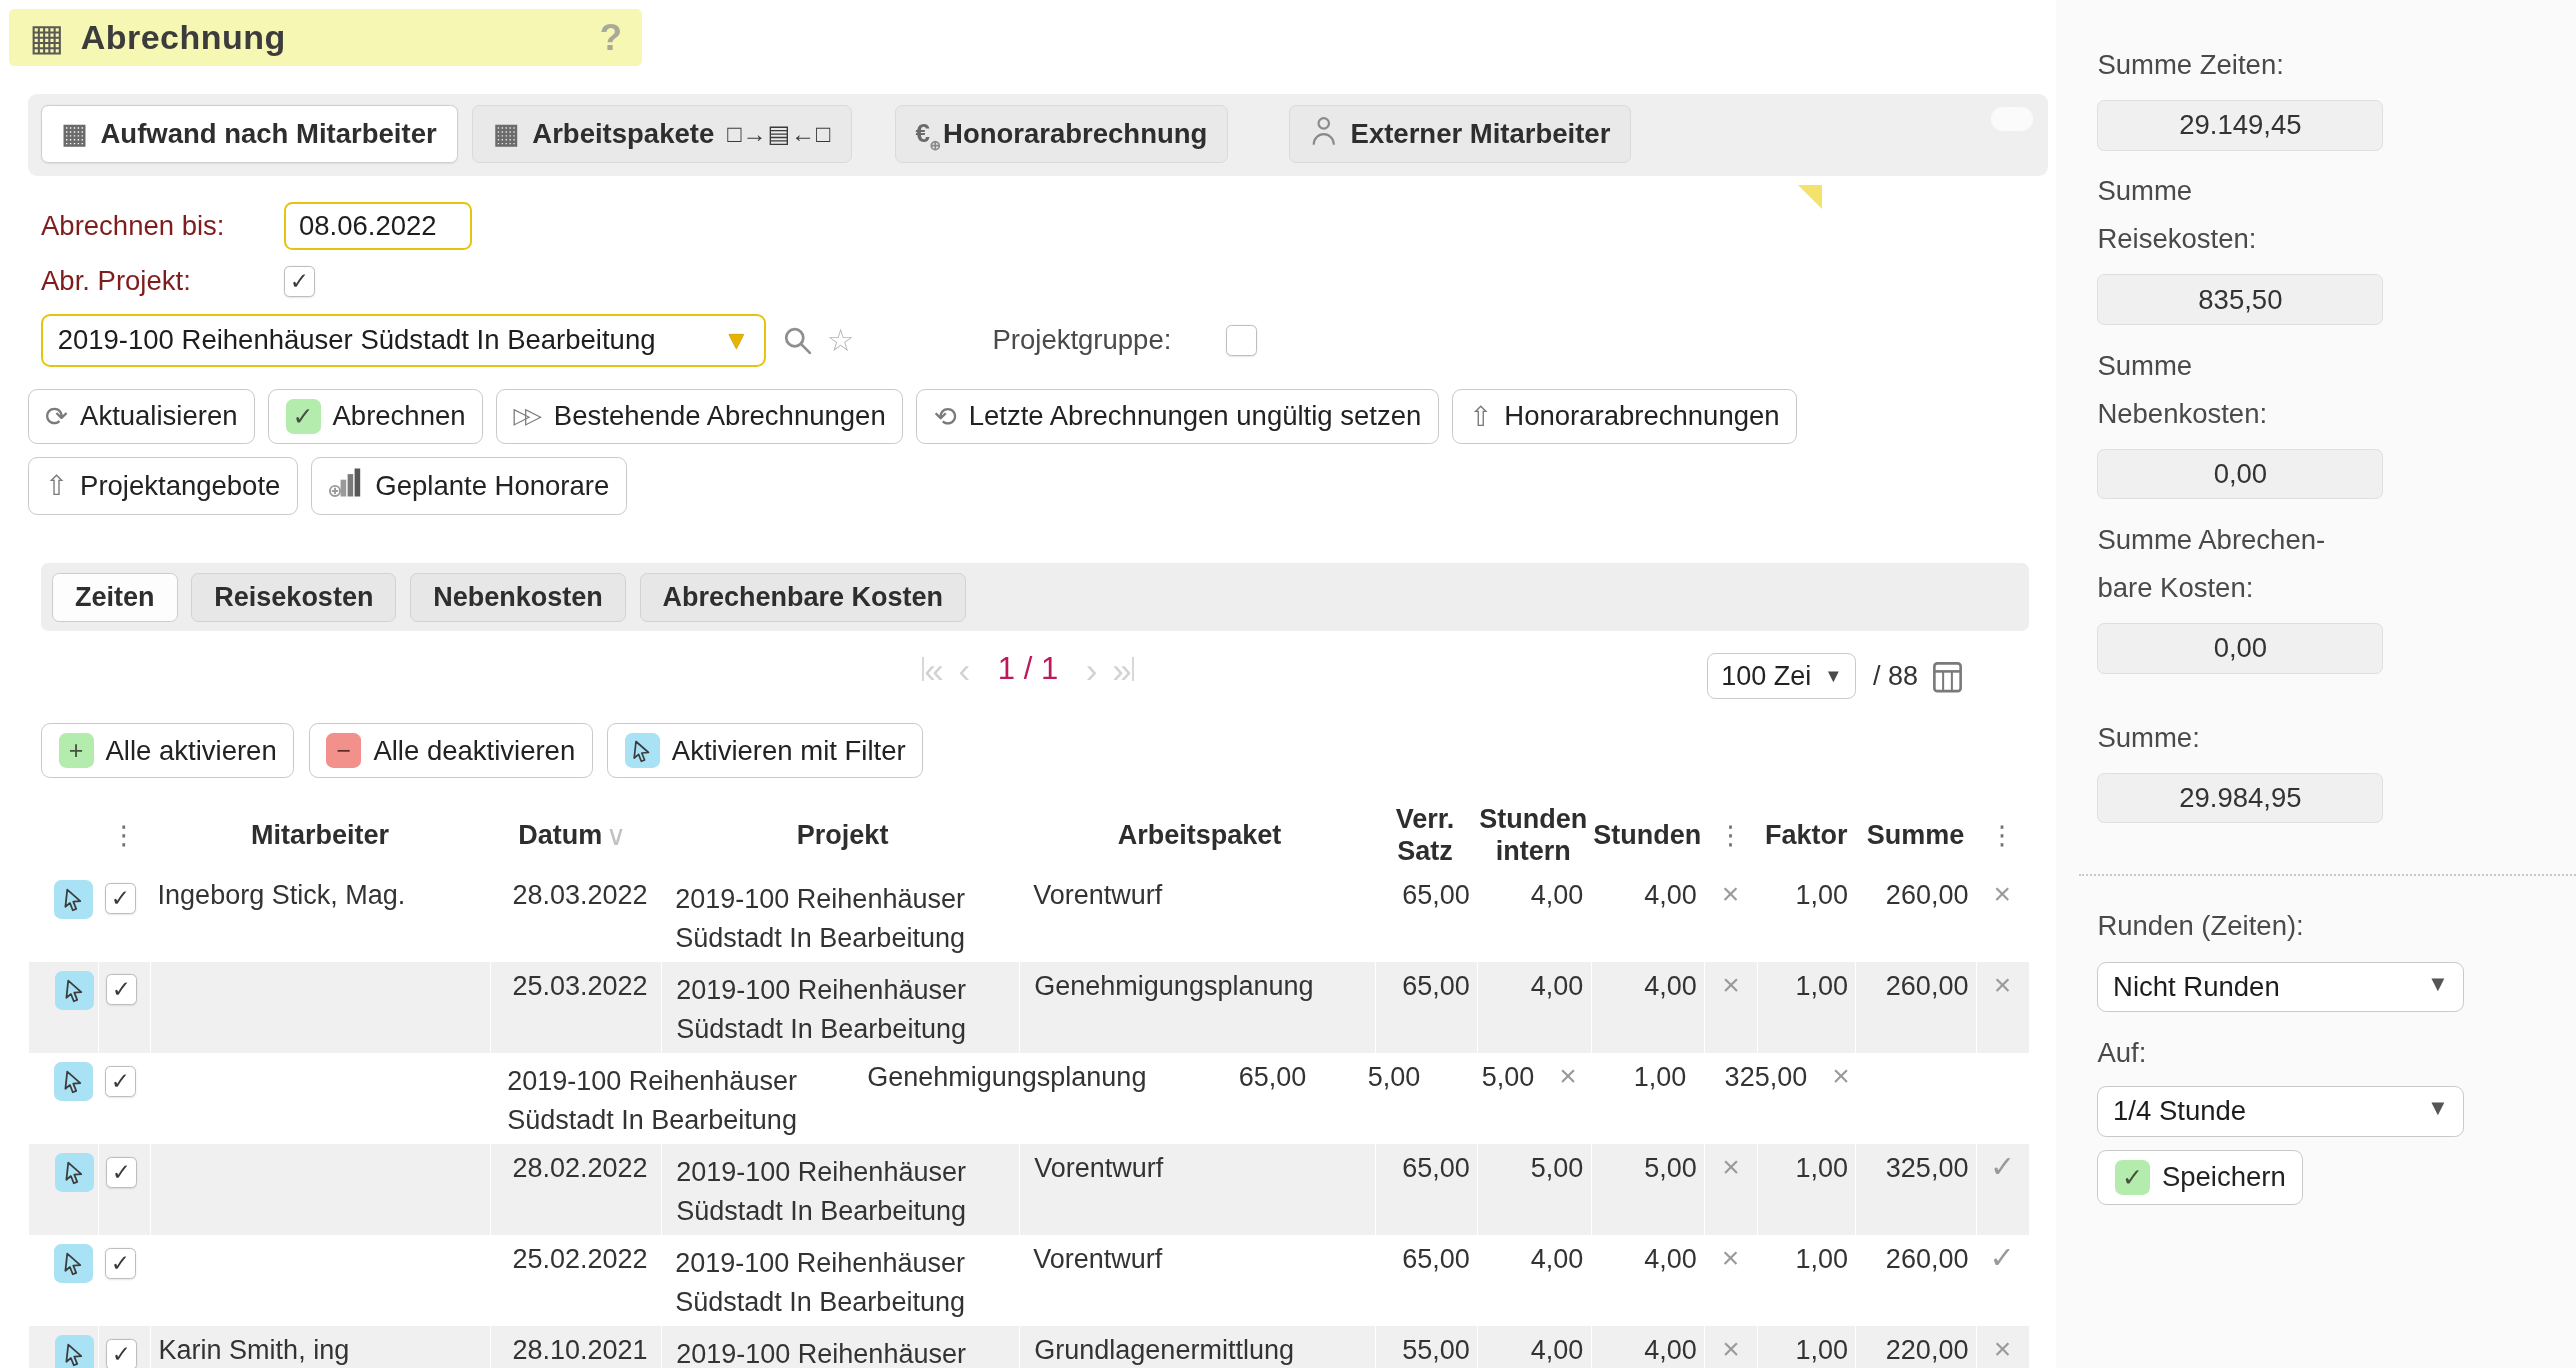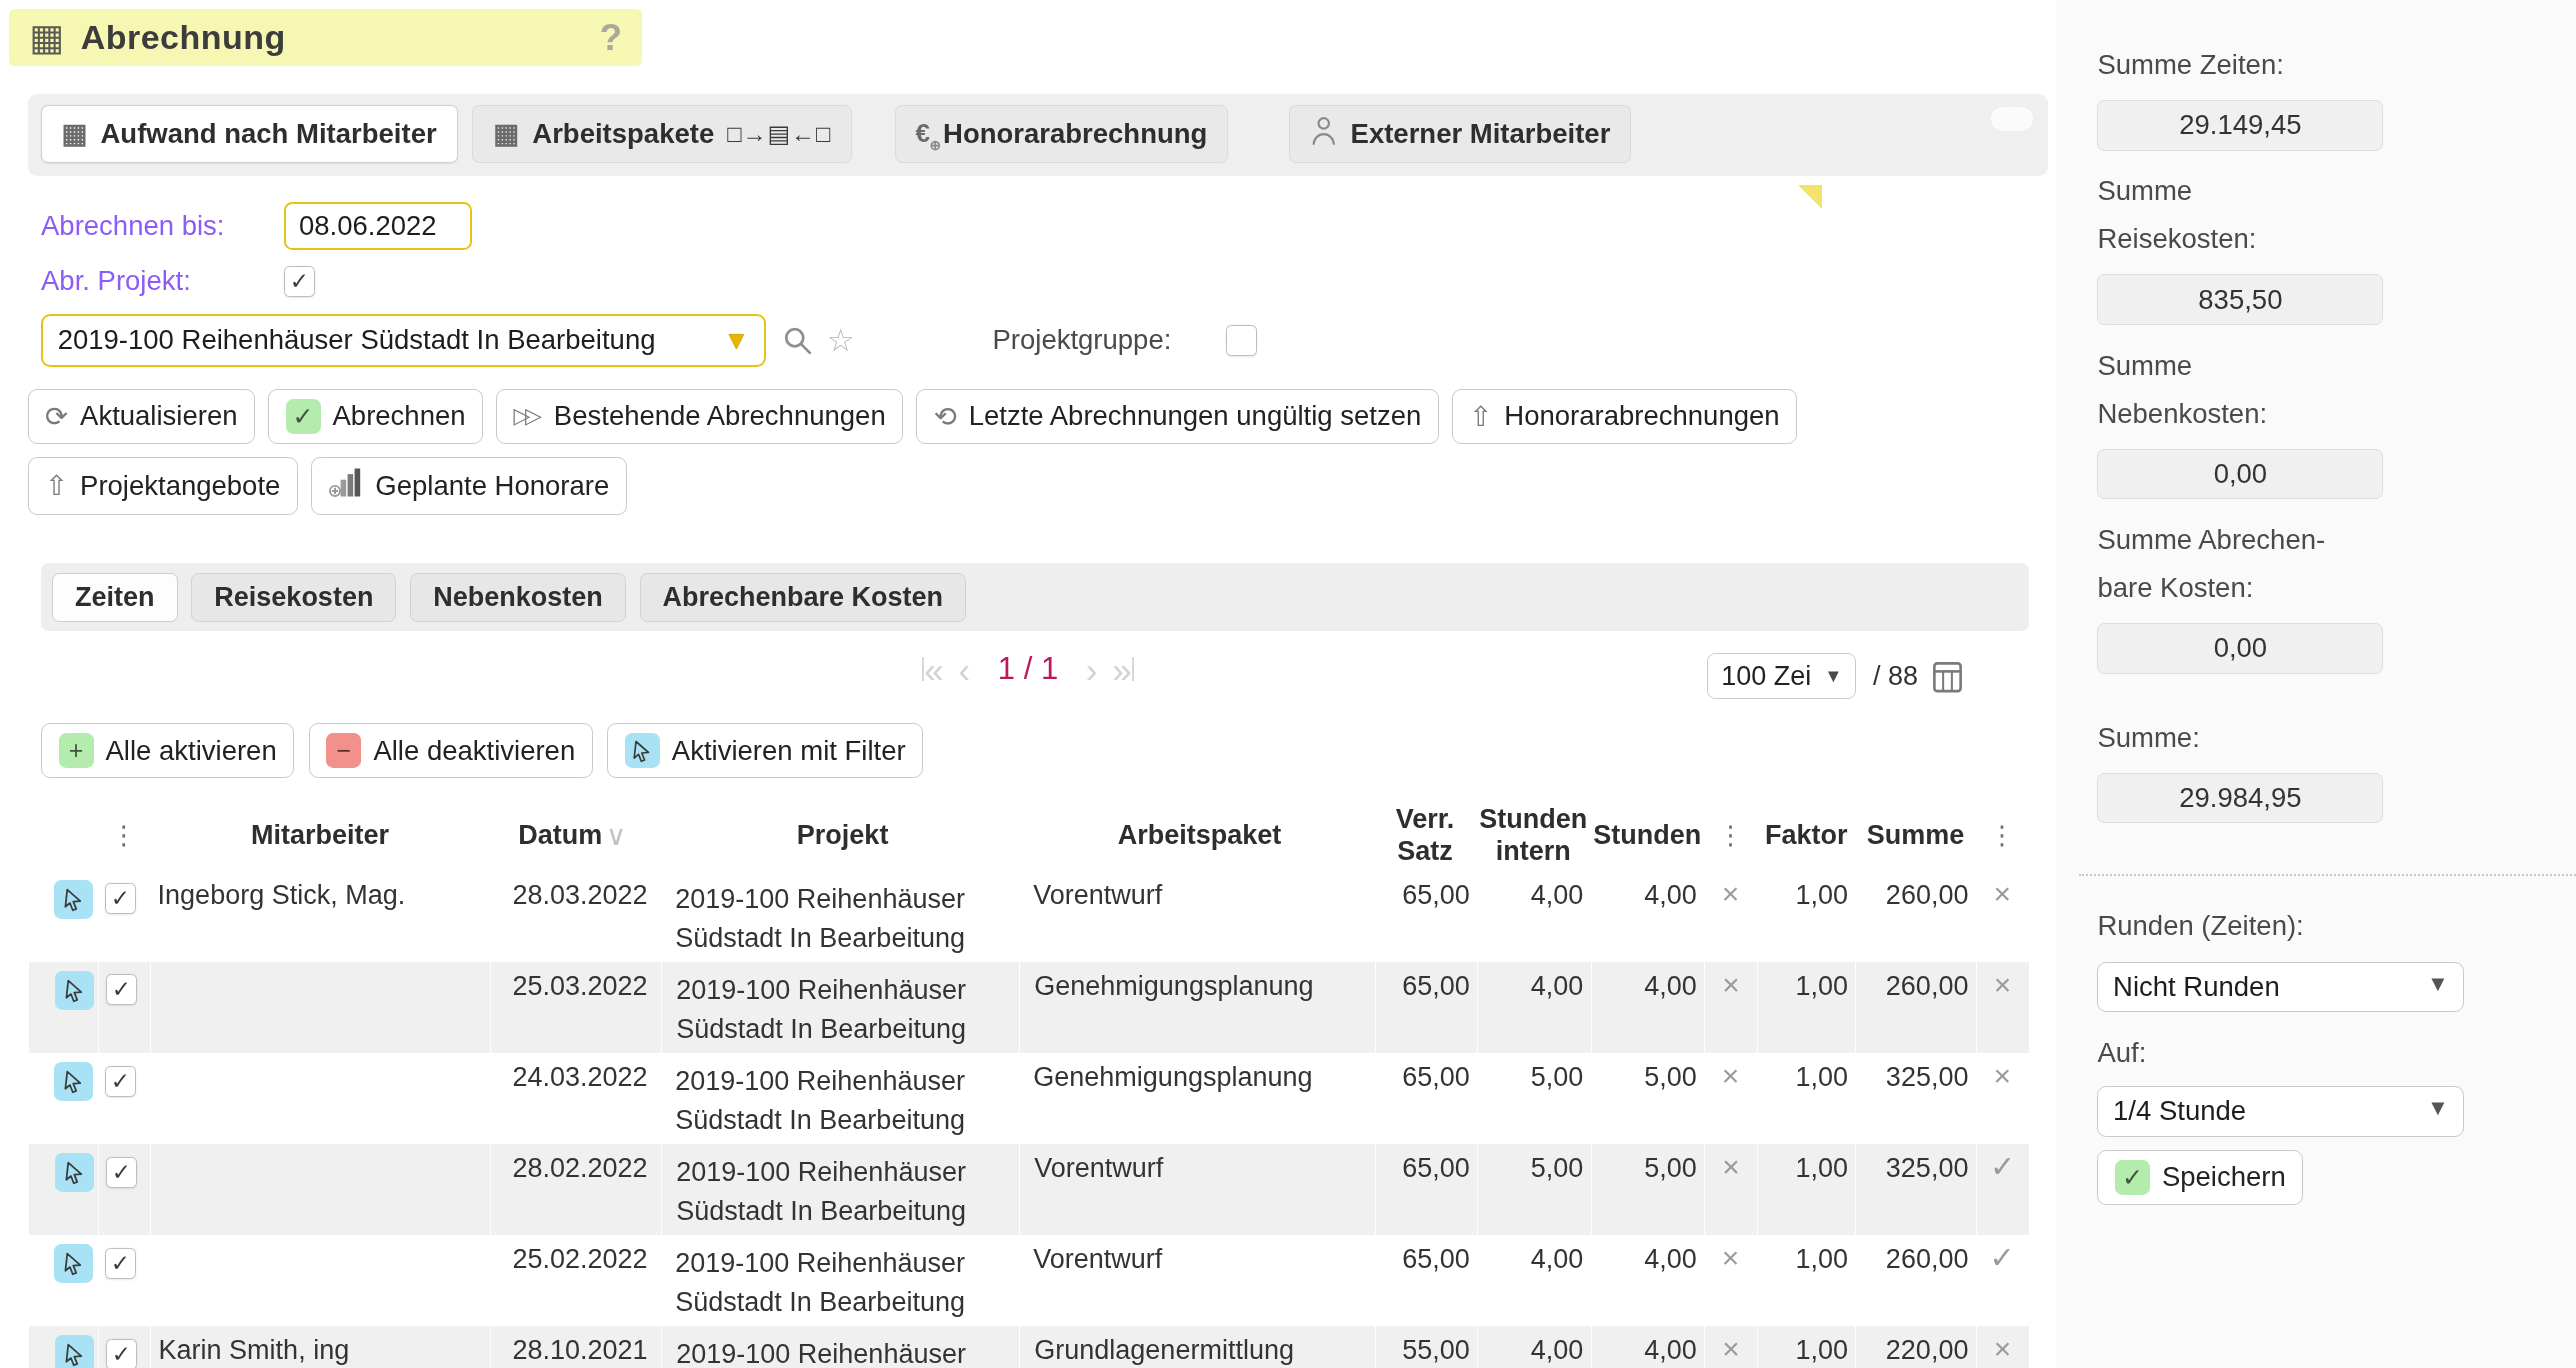--- a/index.html
+++ b/index.html
@@ -23,21 +23,21 @@
   .tab.active { background:#fff; border:0.9px solid #cfcfcf; box-shadow:0 0.9px 1.8px rgba(0,0,0,.08); }
   .tab .ticon { font-size:27.5px; color:#6b6b6b; }
   .tab .workflow { font-size:24px; color:#3a3a3a; letter-spacing:0.9px; font-weight:normal; }
   .euro-wrap { position:relative; font-size:26px; color:#6b6b6b; }
   .euro-wrap .badge { position:absolute; right:-11px; bottom:-3.7px; font-size:13.8px; color:#8a8a8a; }
   .tab-pill { position:absolute; right:14.7px; top:13px; width:42px; height:24px; background:#fbfbfb; border-radius:12px; }
 
   
   .filters { margin:26px 0 0 41px; }
   .frow { display:flex; align-items:center; }
-  .flabel { width:243px; font-size:27.5px; color:#8b5cf6; }
+  .flabel { width:243px; font-size:27.5px; color:#7f1d1d; }
   .date-input { position:relative; width:188px; border:2.8px solid #e4c410; border-radius:8.3px;
     padding:6px 13px; font-size:27.5px; color:#1d1d1d; background:#fff; overflow:hidden;
     font-family:"Liberation Sans", sans-serif; }
   .date-fold { position:absolute; right:234px; top:185px; width:0; height:0;
     border-top:24px solid #f3e26b; border-left:24px solid transparent; }
   .checkbox { width:31px; height:31px; background:#fff; border:1.8px solid #bdbdbd; border-radius:5.5px;
     display:inline-flex; align-items:center; justify-content:center; font-size:23px; color:#3a3a3a;
     box-shadow:0 0.9px 1.8px rgba(0,0,0,.1); }
   .row2 { margin-top:11px; height:40px; }
   .row3 { margin-top:13px; }
@@ -358,21 +358,20 @@
           <div class="c c-mk"><span class="mark">×</span></div>
         </div>
         <div class="trow odd">
           <div class="c c-icon"><span class="cursor-btn">
               <svg width="25" height="25" viewBox="0 0 24 24">
                 <path d="M6 2.5 L18.5 13.5 L11.8 14 L14.6 21 L11.3 22.3 L8.6 15.4 L4.2 19 Z" fill="none" stroke="#3c3c3c" stroke-width="1.7" stroke-linejoin="round"></path>
               </svg>
             </span></div>
           <div class="c c-check"><span class="checkbox" style="margin-top:3.7px">✓</span></div>
           <div class="c c-name"></div>
-          <div class="c c-date">24.03.2022</div>
           <div class="c c-proj">2019-100 Reihenhäuser Südstadt In Bearbeitung</div>
           <div class="c c-ap">Genehmigungsplanung</div>
           <div class="c c-num">65,00</div>
           <div class="c c-si">5,00</div>
           <div class="c c-st">5,00</div>
           <div class="c c-mk"><span class="mark">×</span></div>
           <div class="c c-fk">1,00</div>
           <div class="c c-sm">325,00</div>
           <div class="c c-mk"><span class="mark">×</span></div>
         </div>

